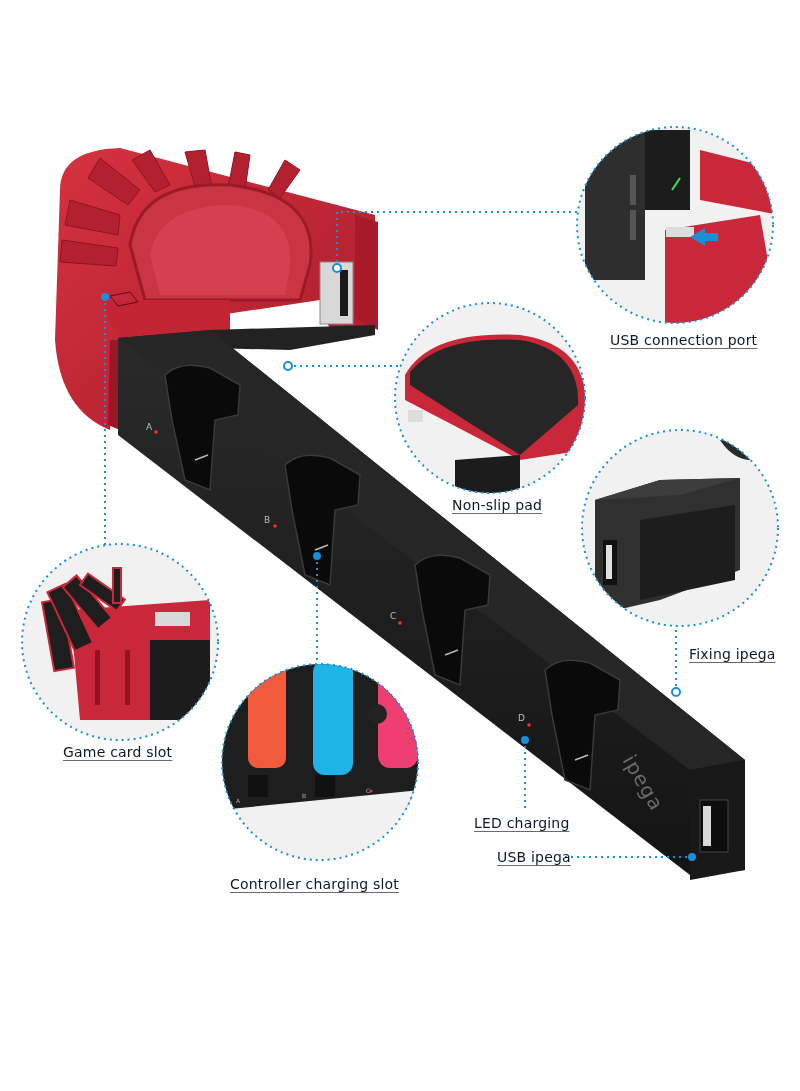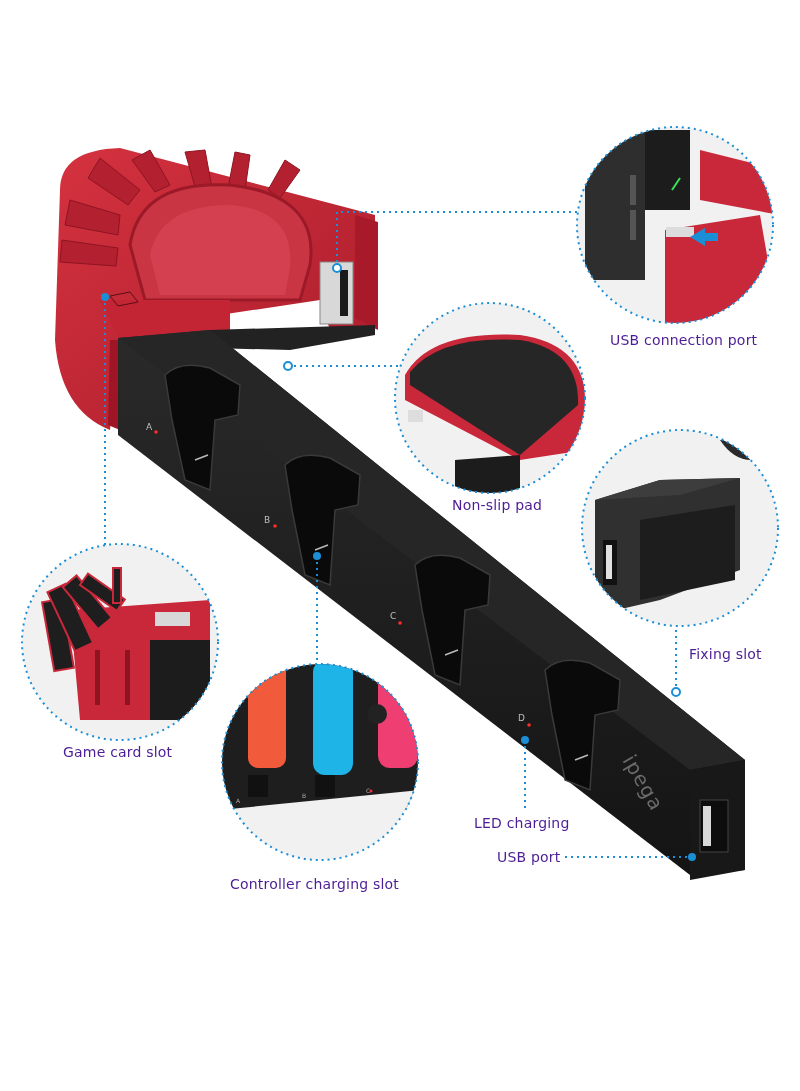--- a/index.html
+++ b/index.html
@@ -1,18 +1,18 @@
 <!DOCTYPE html>
 <html><head>
 <meta charset="utf-8">
 <style>
   html,body{margin:0;padding:0;background:#ffffff;}
   body{width:800px;height:1091px;position:relative;overflow:hidden;font-family:"DejaVu Sans","Liberation Sans",sans-serif;}
   #stage{position:absolute;left:0;top:0;width:800px;height:1091px;}
-  .label{position:absolute;font-size:14px;color:#4c1d95;text-underline-offset:3px;text-decoration-color:#6a6a6a;white-space:nowrap;letter-spacing:0.2px;}
+  .label{position:absolute;font-size:14px;color:#0f172a;text-decoration:underline;text-underline-offset:3px;text-decoration-color:#6a6a6a;white-space:nowrap;letter-spacing:0.2px;}
   .slot-letter{font-family:"DejaVu Sans",sans-serif;font-size:9px;fill:#bfbfbf;}
   .brand{font-family:"DejaVu Sans",sans-serif;font-size:20px;fill:#6b6b6b;letter-spacing:1px;}
 </style>
 </head>
 <body>
 
 <div id="stage">
 <svg width="800" height="1091" viewBox="0 0 800 1091" xmlns="http://www.w3.org/2000/svg">
   <defs>
     <clipPath id="c1">
@@ -197,18 +197,18 @@
     <circle cx="317" cy="556" r="4"></circle>
     <circle cx="676" cy="692" r="4" fill="#fff" stroke="#1a8fd6" stroke-width="2"></circle>
     <circle cx="525" cy="740" r="4"></circle>
     <circle cx="692" cy="857" r="4"></circle>
   </g>
 </svg>
 
 
 <div class="label" style="left:610px;top:332px;">USB connection port</div>
 <div class="label" style="left:452px;top:497px;">Non-slip pad</div>
-<div class="label" style="left:689px;top:646px;">Fixing slot</div>
+<div class="label" style="left:689px;top:646px;">Fixing ipega</div>
 <div class="label" style="left:63px;top:744px;text-align:right;">Game card slot</div>
 <div class="label" style="left:230px;top:876px;">Controller charging slot</div>
 <div class="label" style="left:474px;top:815px;">LED charging</div>
-<div class="label" style="left:497px;top:849px;">USB port</div>
+<div class="label" style="left:497px;top:849px;">USB ipega</div>
 </div>
 
 </body></html>

